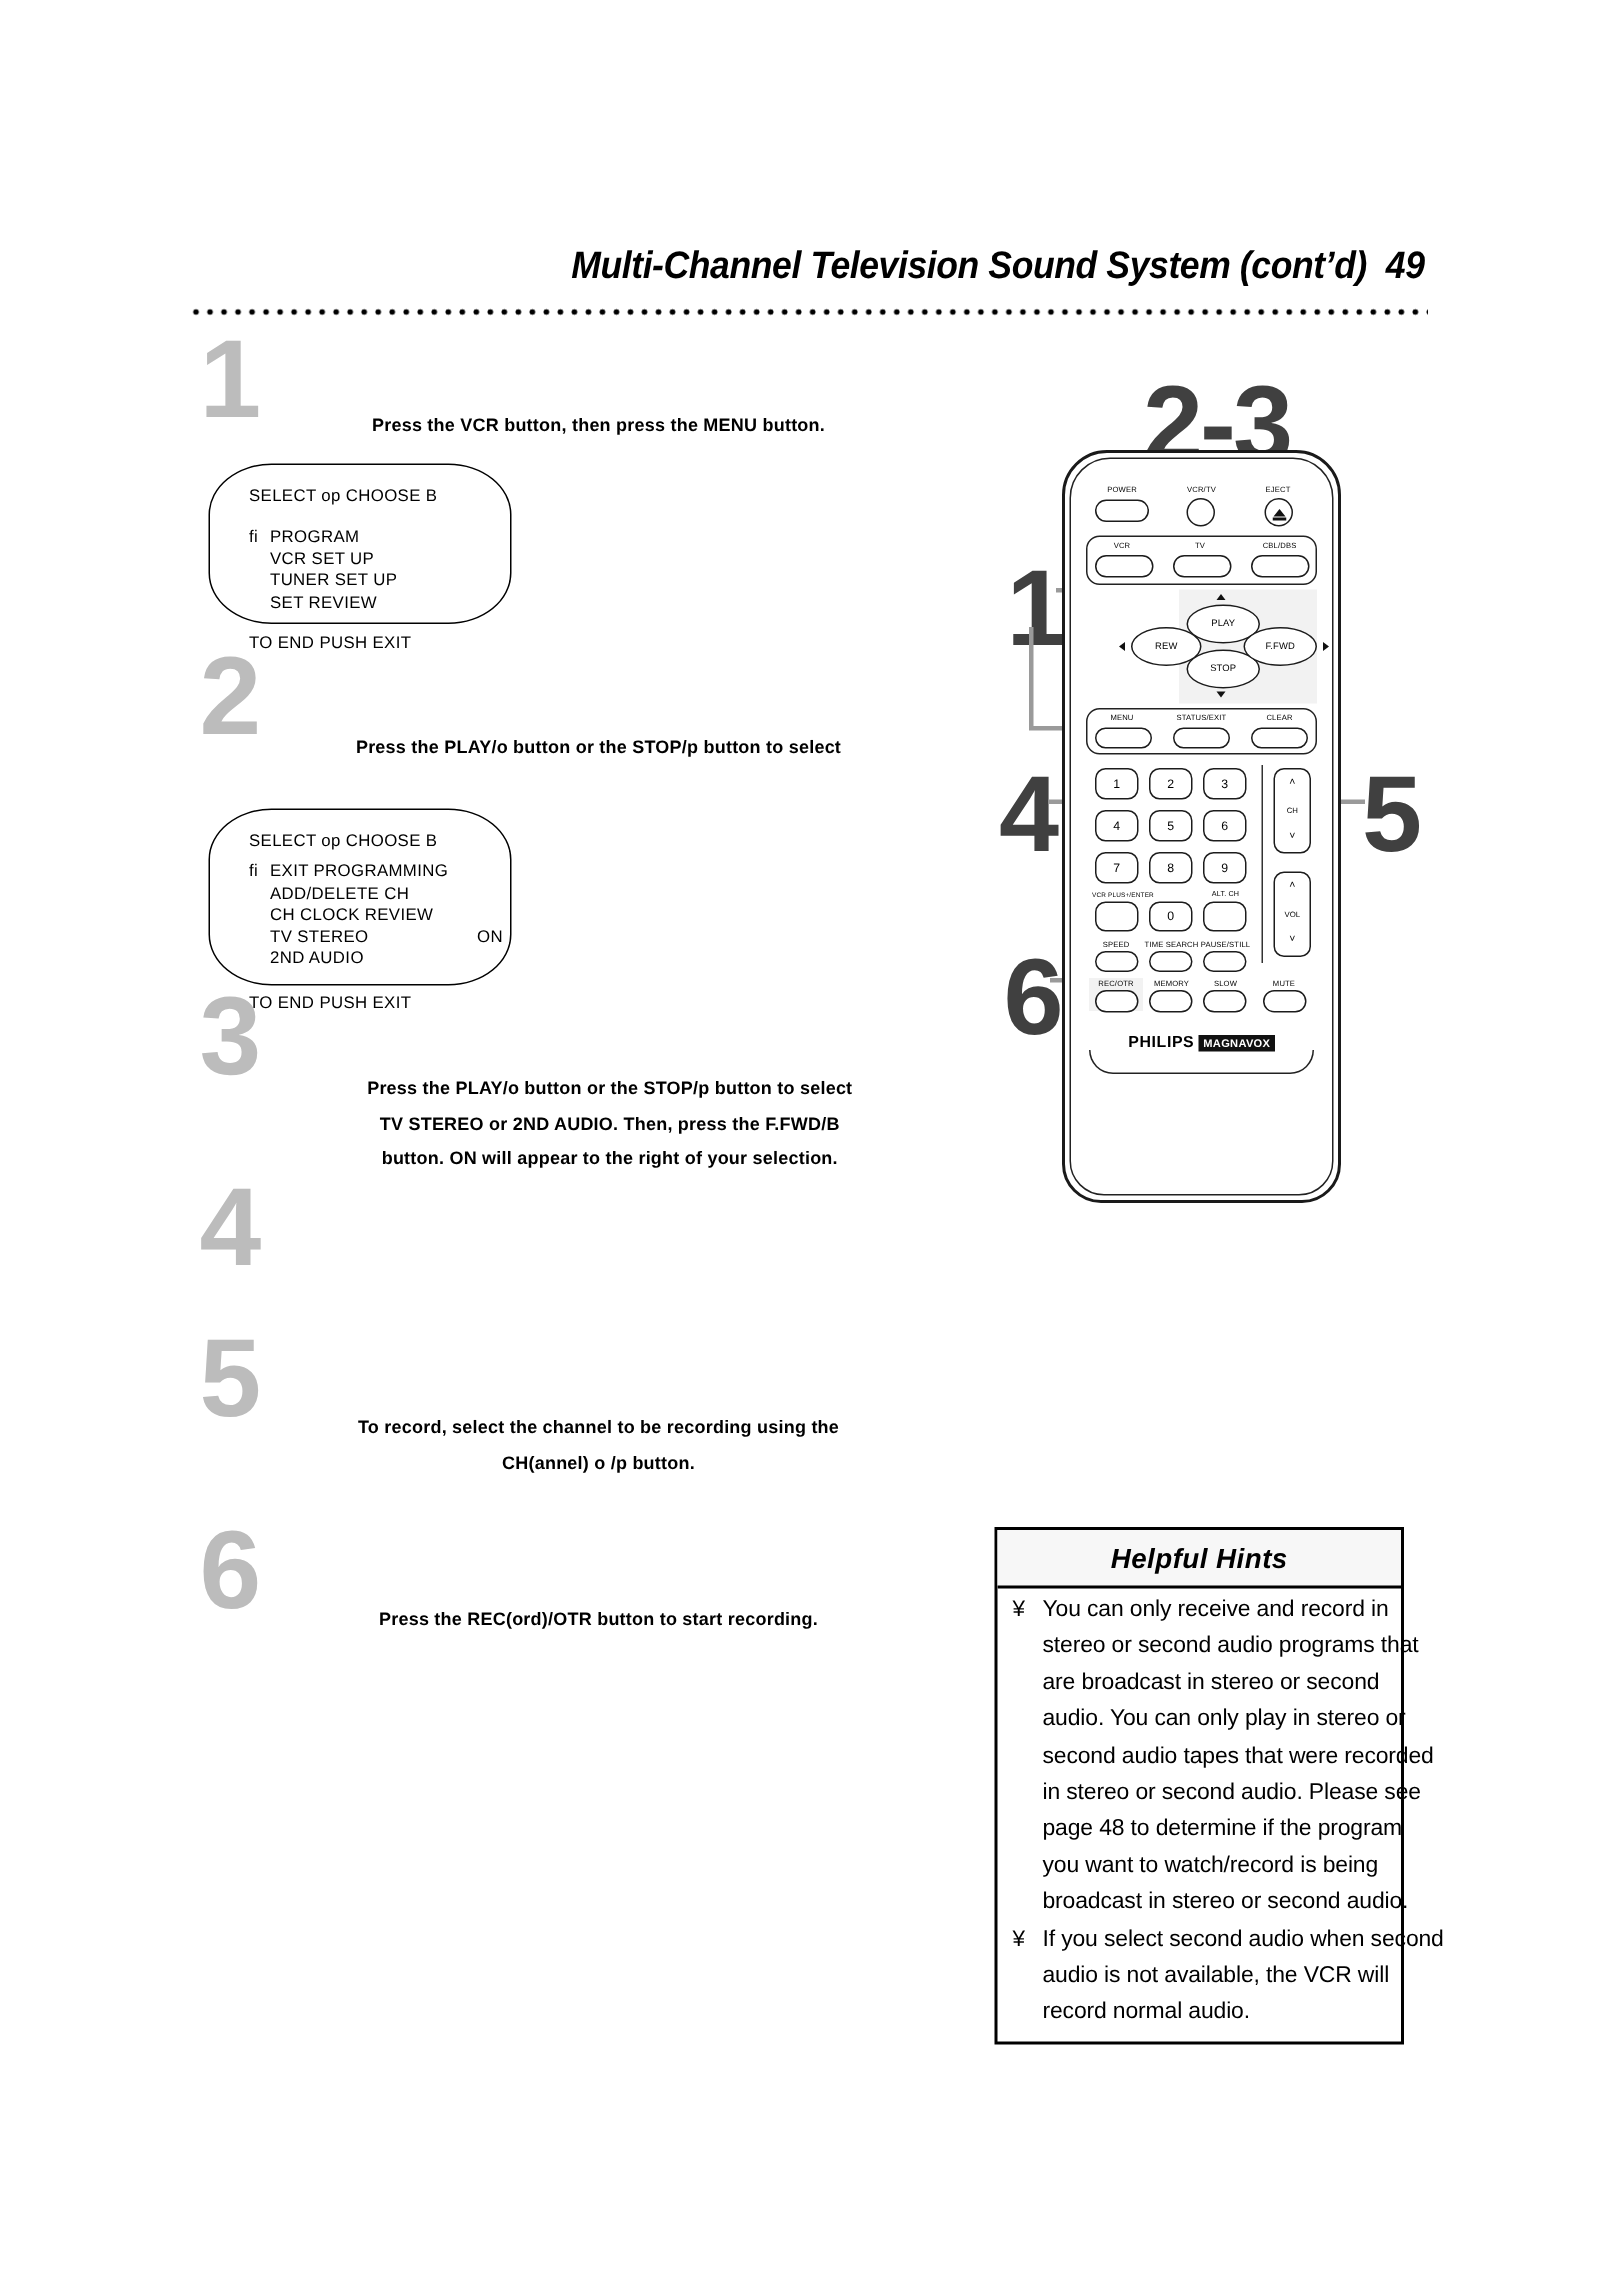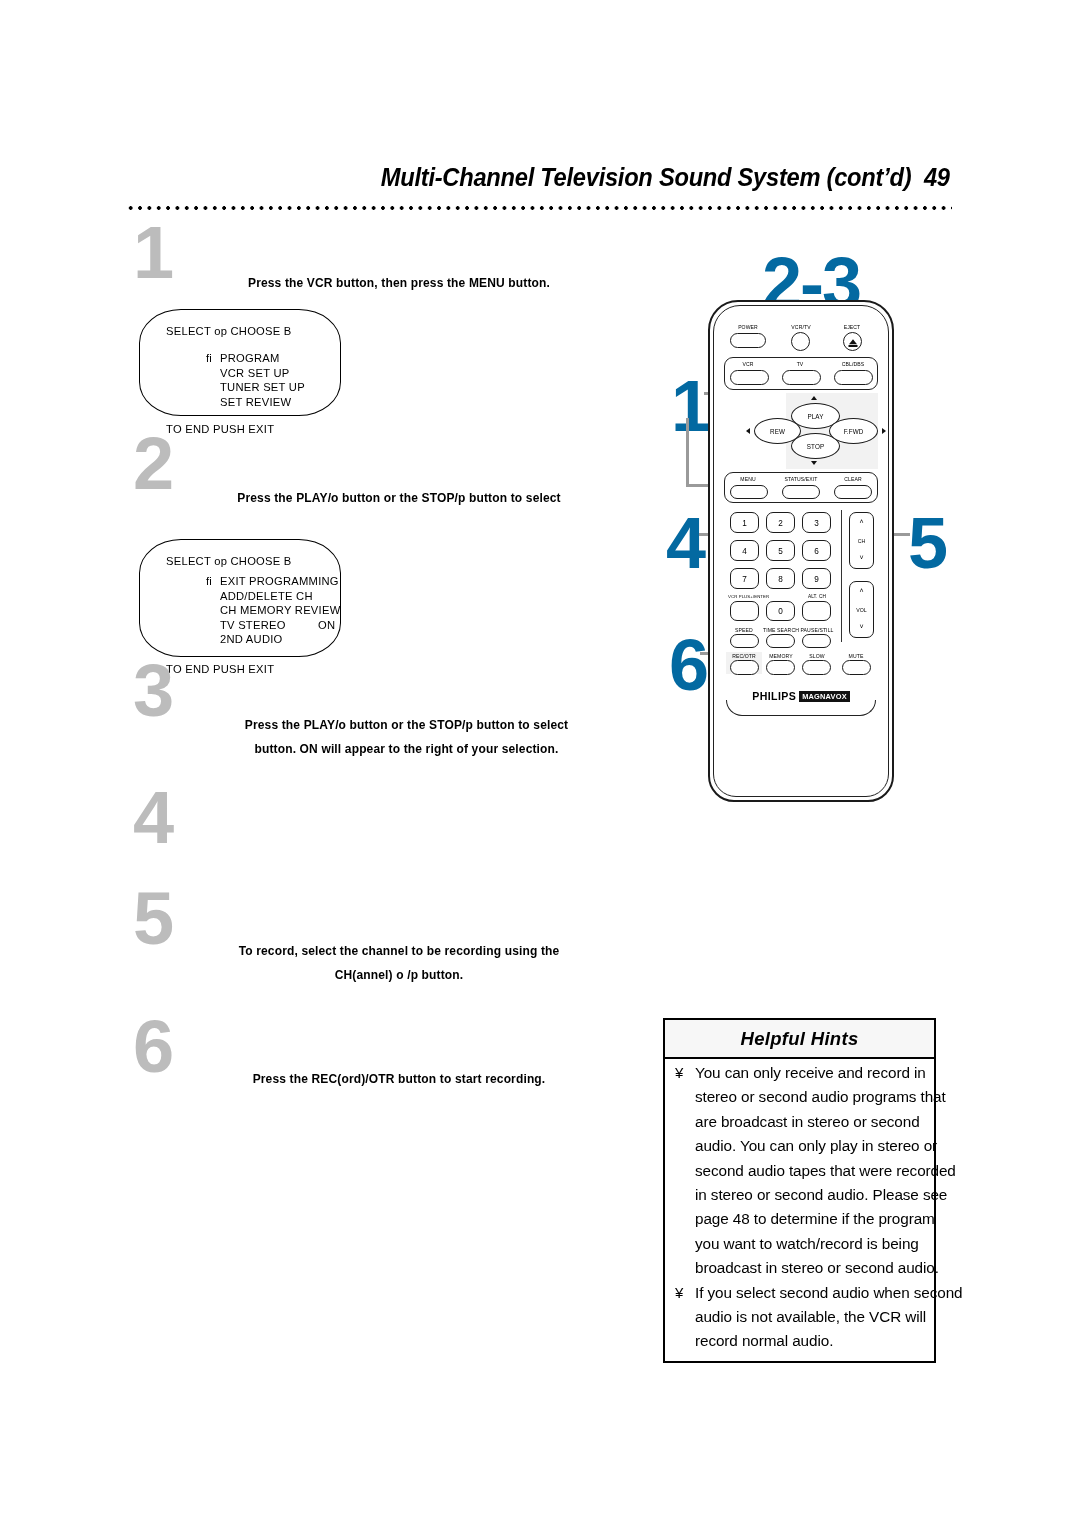--- a/index.html
+++ b/index.html
@@ -20,25 +20,25 @@
            letter-spacing:-2px;font-family:"Liberation Sans",sans-serif;}
   .steptxt{position:absolute;font-size:12px;font-weight:bold;line-height:23.5px;letter-spacing:.15px;text-align:center;}
 
   
   .osd{position:absolute;border:1.6px solid #000;border-radius:42px/34px;background:#fff;
        box-sizing:border-box;}
   .osd-in{position:absolute;left:26px;top:14px;font-size:11.2px;line-height:14.4px;
           letter-spacing:.25px;white-space:nowrap;}
   .osd-row{position:relative;height:14.4px;}
   .osd-gap{height:13px;}
-  .osd-ind{display:inline-block;width:14px;margin-left:40px;}
+  .osd-ind{display:inline-block;width:14px;}
   .osd-val{position:absolute;left:152px;top:0;}
 
   
-  .callnum{position:absolute;color:#0369a1;font-weight:bold;font-size:72px;line-height:62px;
+  .callnum{position:absolute;color:#404040;font-weight:bold;font-size:72px;line-height:62px;
            letter-spacing:-2px;}
   .lead{position:absolute;background:#9a9a9a;}
   .lead-h{height:2.6px;}
   .lead-v{width:2.6px;}
 
   
   .remote-wrap{position:absolute;left:686px;top:300px;width:230px;height:520px;}
   .rbody{position:absolute;left:22px;top:0;width:186px;height:502px;border:2.2px solid #1a1a1a;
          border-radius:30px 30px 26px 26px;background:#fff;box-sizing:border-box;}
   .rbody2{position:absolute;left:27px;top:5px;width:176px;height:492px;border:1.3px solid #222;
@@ -118,31 +118,32 @@
   <div class="steptxt" style="left:134px;top:487px;width:530px;">
     <div>Press the PLAY/o  button or the STOP/p  button to select</div>
   </div>
 
   <div class="osd" style="left:139px;top:539px;width:202px;height:118px;">
     <div class="osd-in">
       <div class="osd-row">SELECT op   CHOOSE B</div>
       <div style="height:6px;"></div>
       <div class="osd-row"><span class="osd-ind">fi</span><span>EXIT PROGRAMMING</span></div>
       <div class="osd-row"><span class="osd-ind"></span><span>ADD/DELETE CH</span></div>
-      <div class="osd-row"><span class="osd-ind"></span><span>CH MEMORY REVIEW</span></div>
+      <div class="osd-row"><span class="osd-ind"></span><span>CH CLOCK REVIEW</span></div>
       <div class="osd-row"><span class="osd-ind"></span><span>TV STEREO</span><span class="osd-val">ON</span></div>
       <div class="osd-row"><span class="osd-ind"></span><span>2ND AUDIO</span></div>
       <div style="height:16px;"></div>
       <div class="osd-row">TO END PUSH EXIT</div>
     </div>
   </div>
 
   <div class="stepnum" style="left:133px;top:660px;">3</div>
   <div class="steptxt" style="left:134px;top:714px;width:545px;">
     <div>Press the PLAY/o  button or the STOP/p  button to select</div>
+    <div>TV STEREO or 2ND AUDIO.  Then, press the F.FWD/B</div>
     <div>button. ON will appear to the right of your selection.</div>
   </div>
 
   <div class="stepnum" style="left:133px;top:787px;">4</div>
 
   <div class="stepnum" style="left:133px;top:888px;">5</div>
   <div class="steptxt" style="left:134px;top:940px;width:530px;">
     <div>To record, select the channel to be recording using the</div>
     <div>CH(annel) o /p button.</div>
   </div>

